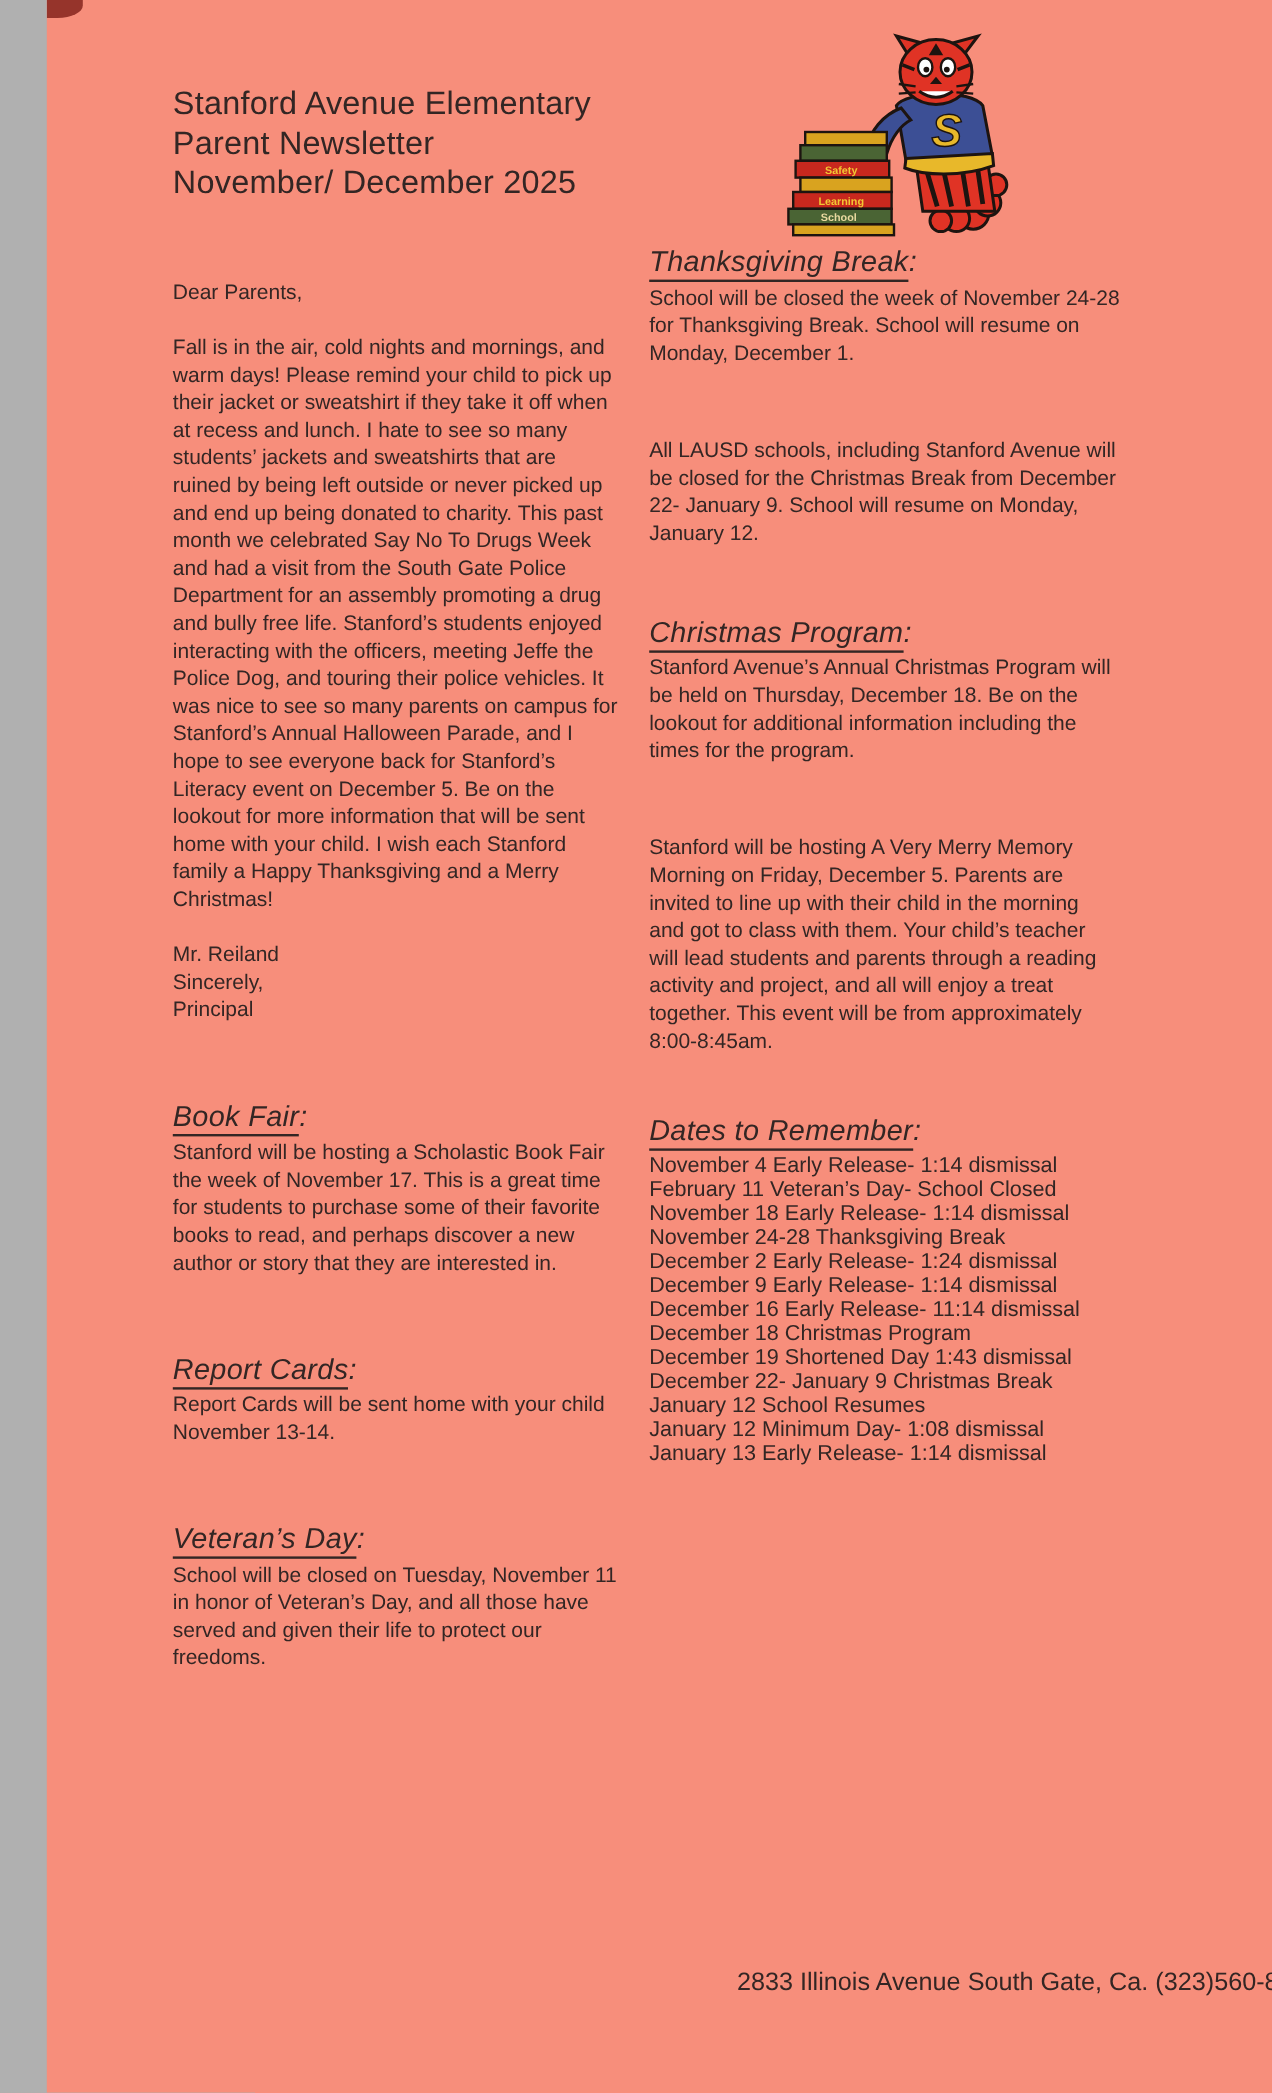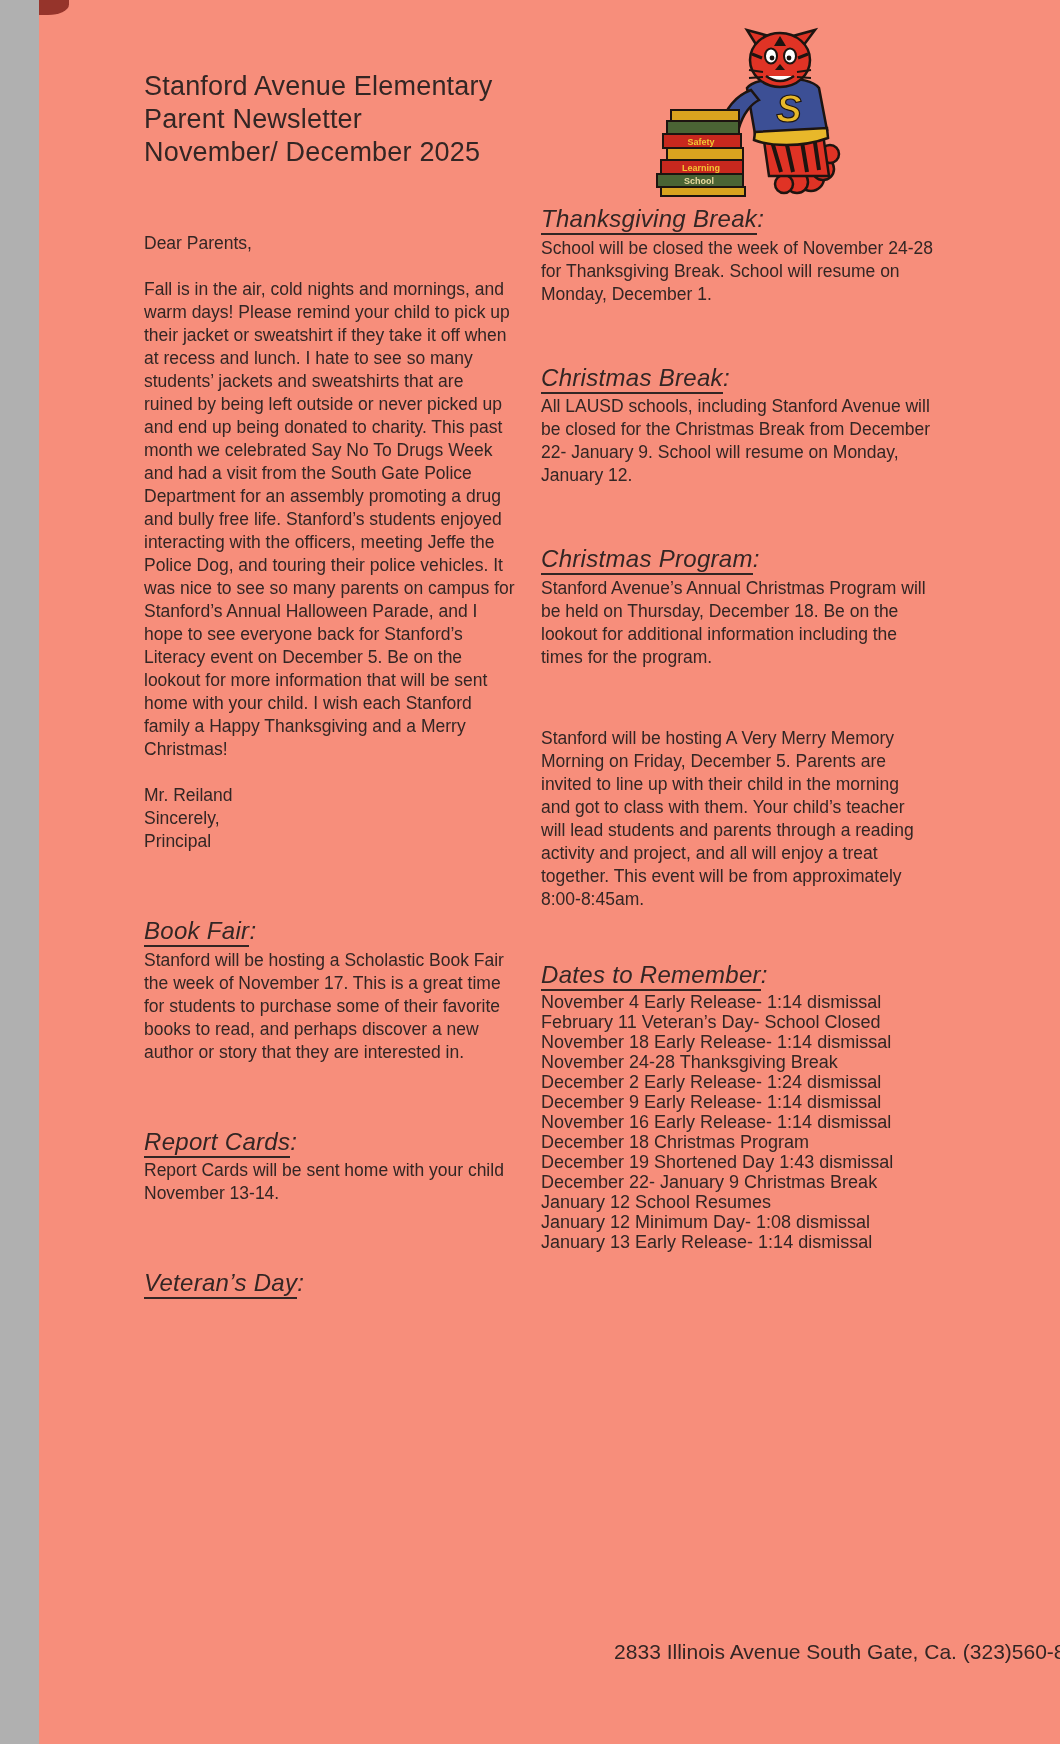--- a/index.html
+++ b/index.html
@@ -136,33 +136,33 @@
 
     <div class="section">
       <div class="sec-heading"><span class="u">Report Cards</span><span>:</span></div>
       <p class="para">Report Cards will be sent home with your child November 13-14.</p>
     </div>
 
     <div class="gap-xl"></div>
 
     <div class="section">
       <div class="sec-heading"><span class="u">Veteran’s Day</span><span>:</span></div>
+      <p class="para">School will be closed on Tuesday, November 11 in honor of Veteran’s Day, and all those have served and given their life to protect our freedoms.</p>
     </div>
   </div>
 
   <div class="col col-right">
     <div class="section">
       <div class="sec-heading"><span class="u">Thanksgiving Break</span><span>:</span></div>
       <p class="para">School will be closed the week of November 24-28 for Thanksgiving Break. School will resume on Monday, December 1.</p>
     </div>
 
     <div class="gap-l"></div>
 
     <div class="section">
-      <div class="sec-heading"><span class="u">Christmas Break</span><span>:</span></div>
       <p class="para">All LAUSD schools, including Stanford Avenue will be closed for the Christmas Break from December 22- January 9. School will resume on Monday, January 12.</p>
     </div>
 
     <div class="gap-l"></div>
 
     <div class="section">
       <div class="sec-heading"><span class="u">Christmas Program</span><span>:</span></div>
       <p class="para">Stanford Avenue’s Annual Christmas Program will be held on Thursday, December 18. Be on the lookout for additional information including the times for the program.</p>
     </div>
 
@@ -176,21 +176,21 @@
 
     <div class="section">
       <div class="sec-heading"><span class="u">Dates to Remember</span><span>:</span></div>
       <ul class="dates-list">
         <li>November 4 Early Release- 1:14 dismissal</li>
         <li>February 11 Veteran’s Day- School Closed</li>
         <li>November 18 Early Release- 1:14 dismissal</li>
         <li>November 24-28 Thanksgiving Break</li>
         <li>December 2 Early Release- 1:24 dismissal</li>
         <li>December 9 Early Release- 1:14 dismissal</li>
-        <li>November 16 Early Release- 1:14 dismissal</li>
+        <li>December 16 Early Release- 11:14 dismissal</li>
         <li>December 18 Christmas Program</li>
         <li>December 19 Shortened Day 1:43 dismissal</li>
         <li>December 22- January 9 Christmas Break</li>
         <li>January 12 School Resumes</li>
         <li>January 12 Minimum Day- 1:08 dismissal</li>
         <li>January 13 Early Release- 1:14 dismissal</li>
       </ul>
     </div>
   </div>
 

